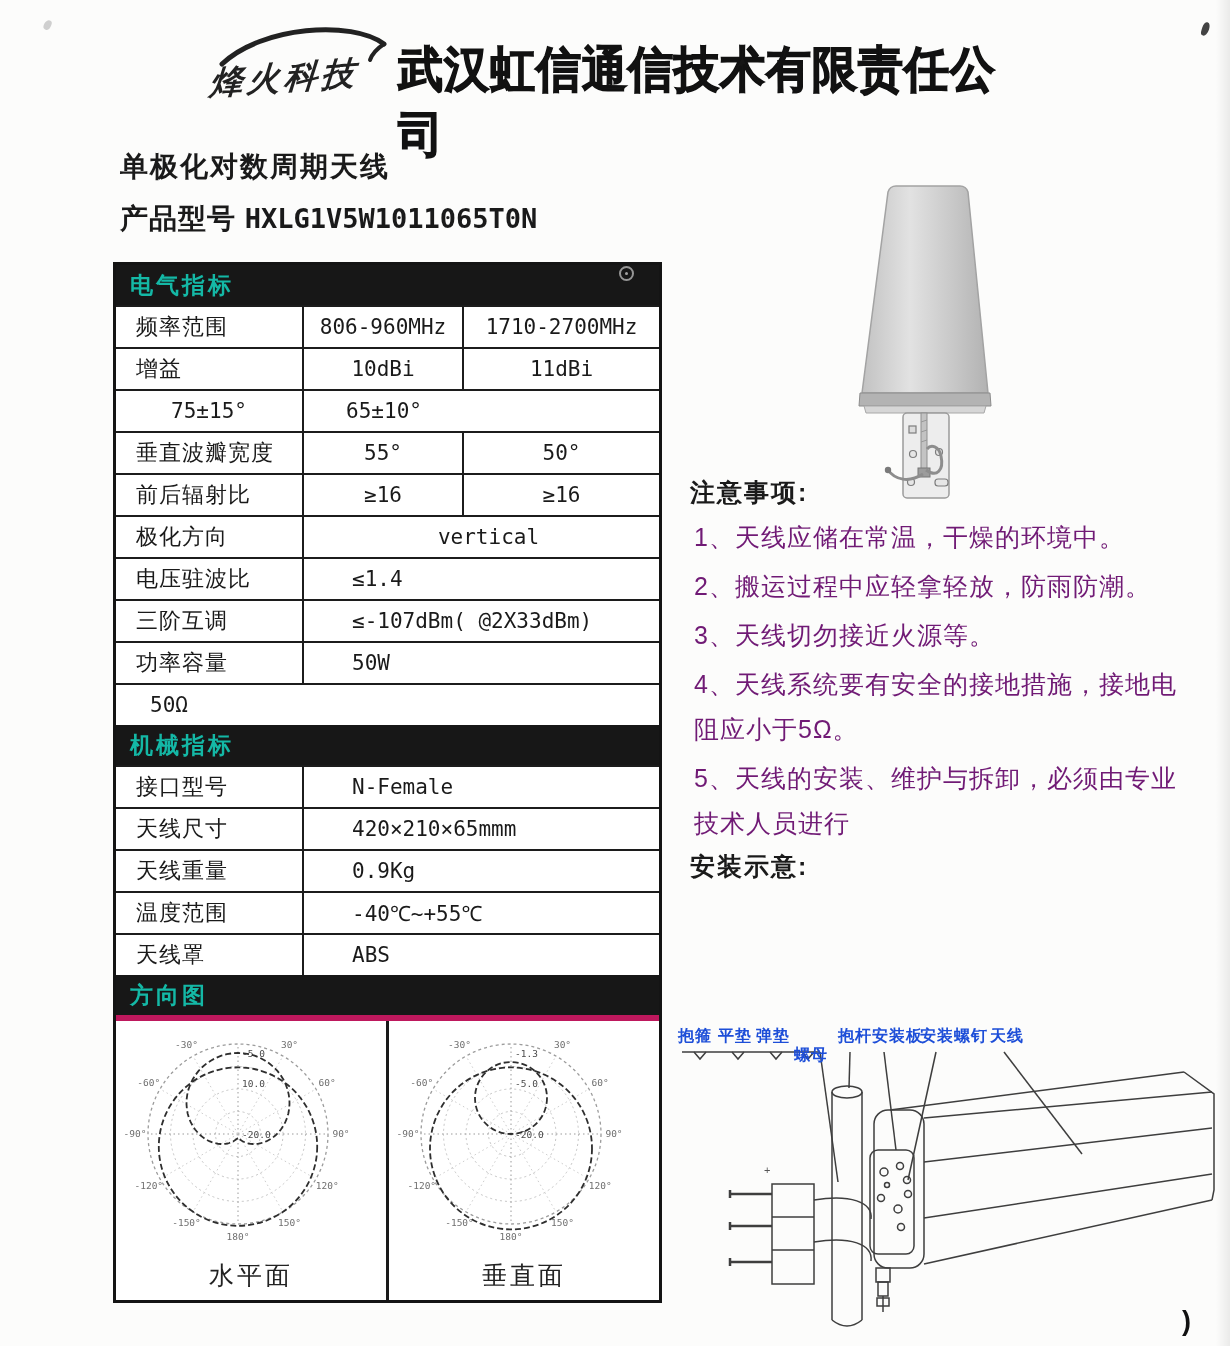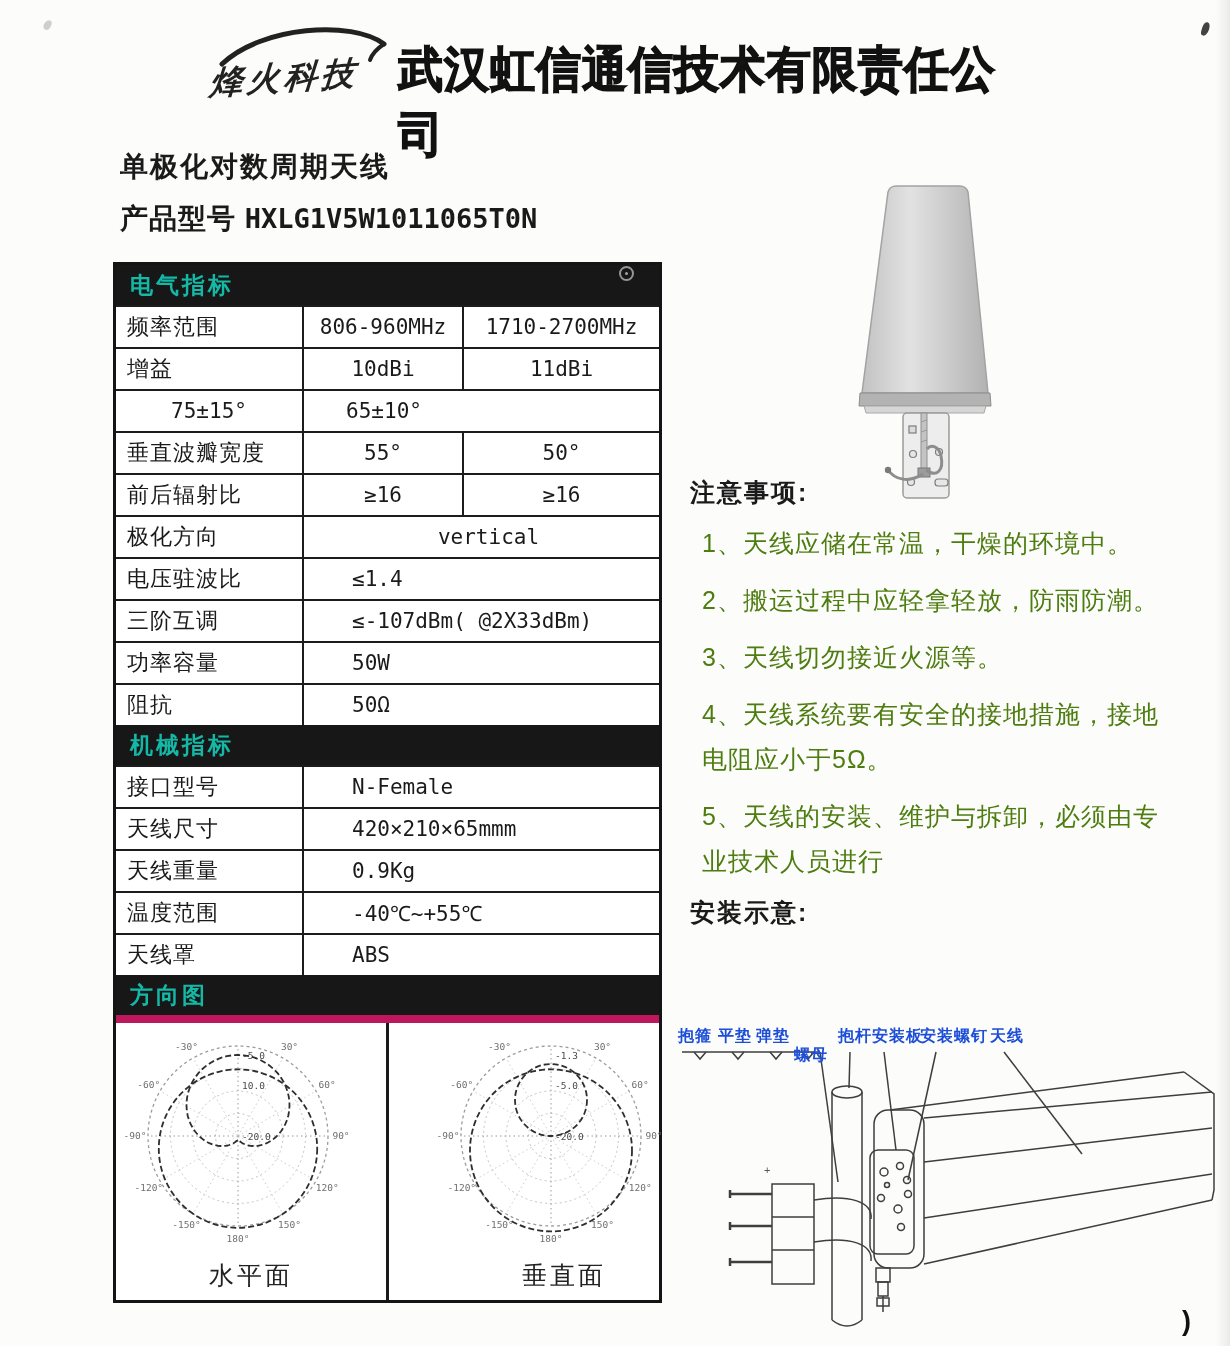--- a/index.html
+++ b/index.html
@@ -20,39 +20,39 @@
   .model-line .model{font-family:"DejaVu Sans Mono",monospace;font-weight:bold;font-size:27px;letter-spacing:0;}
 
   
   .sheet{position:absolute;left:113px;top:262px;width:549px;border:3px solid #141414;
         box-sizing:border-box;background:#fff;}
   .t-bar{height:40px;background:#171717;color:#14b8a6;font-size:23px;font-weight:bold;
         letter-spacing:3px;line-height:40px;padding-left:14px;box-sizing:border-box;position:relative;}
   .t-row{display:grid;grid-template-columns:188px 160px 1fr;height:42px;border-top:2px solid #1c1c1c;
         box-sizing:border-box;align-items:center;}
   .t-row.merged{grid-template-columns:188px 1fr;gap:14px;}
-  .t-label{font-size:22px;letter-spacing:1px;padding-left:11px;border-right:2px solid #1c1c1c;
+  .t-label{font-size:22px;letter-spacing:1px;padding-left:20px;border-right:2px solid #1c1c1c;
         height:100%;display:flex;align-items:center;box-sizing:border-box;}
   .t-v{font-family:"DejaVu Sans Mono",monospace;font-size:21px;text-align:center;height:100%;
         display:flex;align-items:center;justify-content:center;box-sizing:border-box;}
   .t-v.c1{border-right:2px solid #1c1c1c;}
   .t-vm{font-family:"DejaVu Sans Mono",monospace;font-size:21px;padding-left:34px;height:100%;
         display:flex;align-items:center;box-sizing:border-box;}
   .t-vm.center{justify-content:center;padding-left:0;}
 
   
-  .plots-row{display:grid;grid-template-columns:273px 1fr;height:285px;border-top:8px solid #be185d;box-sizing:border-box;gap:40px;}
+  .plots-row{display:grid;grid-template-columns:273px 1fr;height:285px;border-top:6px solid #be185d;box-sizing:border-box;}
   .plot-cell{position:relative;box-sizing:border-box;}
   .plot-cell.left{border-right:3px solid #1a1a1a;}
   .plot-caption{position:absolute;bottom:8px;width:100%;text-align:center;font-size:25px;letter-spacing:3px;color:#222;}
 
   
   .notes{position:absolute;left:690px;top:476px;width:500px;}
   .notes-heading{font-size:25px;font-weight:bold;letter-spacing:2px;margin-bottom:6px;}
-  .notes p{margin:12px;font-size:25px;line-height:45px;letter-spacing:1px;color:#4d7c0f;}
+  .notes p{margin:4px;font-size:25px;line-height:45px;letter-spacing:1px;color:#701a75;}
   .install-heading{font-size:25px;font-weight:bold;letter-spacing:2px;margin-top:4px;}
 
   
   .photo{position:absolute;left:843px;top:180px;width:180px;height:330px;}
   .install{position:absolute;left:672px;top:1022px;width:552px;height:322px;}
   .inst-label{position:absolute;top:4px;font-size:16px;font-weight:bold;letter-spacing:1px;color:#1d4ed8;white-space:nowrap;}
   .il-0{left:6px;}.il-1{left:46px;}.il-2{left:84px;}.il-3{left:122px;margin-top:19px;}
   .il-4{left:166px;}.il-5{left:200px;}.il-6{left:248px;font-family:Liberation Serif, serif;}.il-7{left:318px;}
 
   
@@ -121,21 +121,20 @@
       </div>
       <div class="t-row merged">
         <div class="t-label">三阶互调</div>
         <div class="t-vm">≤-107dBm( @2X33dBm)</div>
       </div>
       <div class="t-row merged">
         <div class="t-label">功率容量</div>
         <div class="t-vm">50W</div>
       </div>
       <div class="t-row merged">
-        <div class="t-label">阻抗</div>
         <div class="t-vm">50Ω</div>
       </div>
       <div class="t-bar">机械指标</div>
       <div class="t-row merged">
         <div class="t-label">接口型号</div>
         <div class="t-vm">N-Female</div>
       </div>
       <div class="t-row merged">
         <div class="t-label">天线尺寸</div>
         <div class="t-vm">420×210×65mmm</div>

